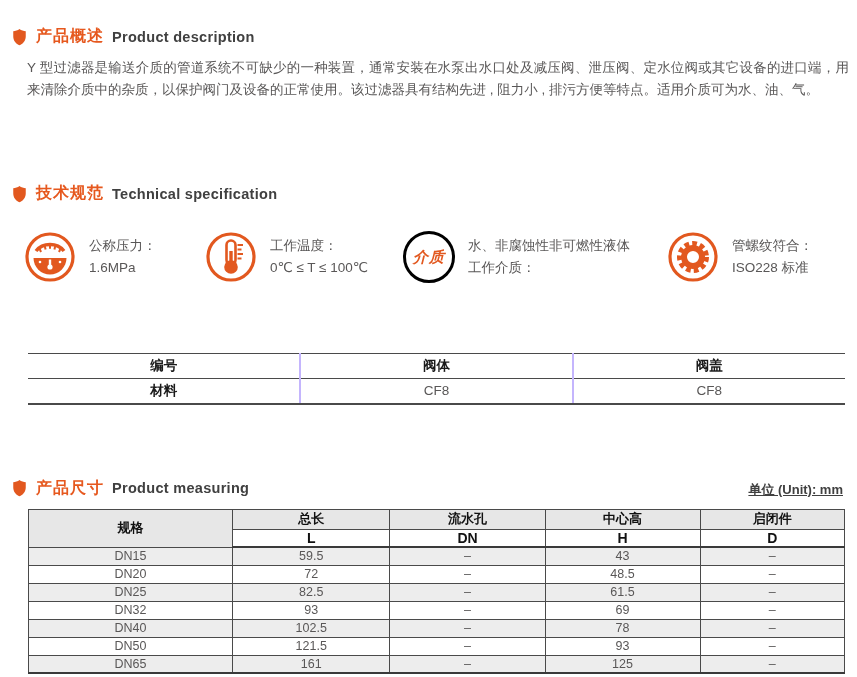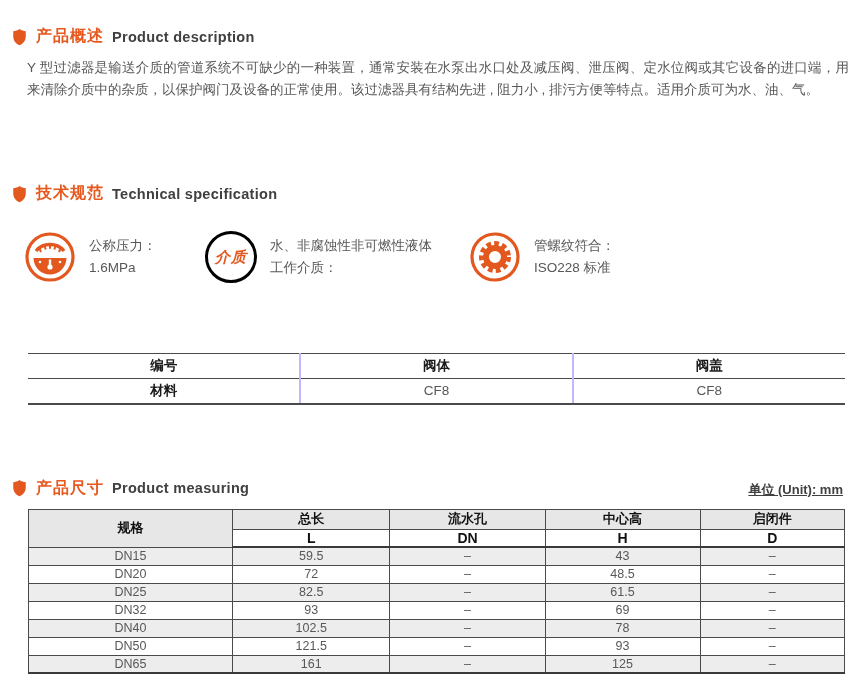--- a/index.html
+++ b/index.html
@@ -121,20 +121,38 @@
           <circle cx="26" cy="36" r="2.6" fill="#ffffff"></circle>
           <circle cx="16" cy="31" r="1.3" fill="#ffffff"></circle>
           <circle cx="36" cy="31" r="1.3" fill="#ffffff"></circle>
         </svg>
         <div class="spec-text">
           <div>公称压力：</div>
           <div>1.6MPa</div>
         </div>
       </div>
 
+      <div class="spec-item i2">
+        <svg class="spec-icon" viewBox="0 0 52 52">
+          <circle cx="26" cy="26" r="23" fill="none" stroke="#e2581f" stroke-width="3.2"></circle>
+          <rect x="21.5" y="9.5" width="9" height="24" rx="4.5" fill="none" stroke="#e2581f" stroke-width="2.6"></rect>
+          <rect x="24.3" y="20" width="3.4" height="13" fill="#e2581f"></rect>
+          <circle cx="26" cy="36" r="6.8" fill="#e2581f"></circle>
+          <g stroke="#e2581f" stroke-width="2">
+            <line x1="32.5" y1="14" x2="38" y2="14"></line>
+            <line x1="32.5" y1="18.5" x2="36.5" y2="18.5"></line>
+            <line x1="32.5" y1="23" x2="38" y2="23"></line>
+            <line x1="32.5" y1="27.5" x2="36.5" y2="27.5"></line>
+          </g>
+        </svg>
+        <div class="spec-text">
+          <div>工作温度：</div>
+          <div>0℃ ≤ T ≤ 100℃</div>
+        </div>
+      </div>
 
       <div class="spec-item i3">
         <div class="spec-icon">
           <div class="badge-circle">
             <span class="badge-text">介质</span>
           </div>
         </div>
         <div class="spec-text">
           <div>水、非腐蚀性非可燃性液体</div>
           <div>工作介质：</div>

